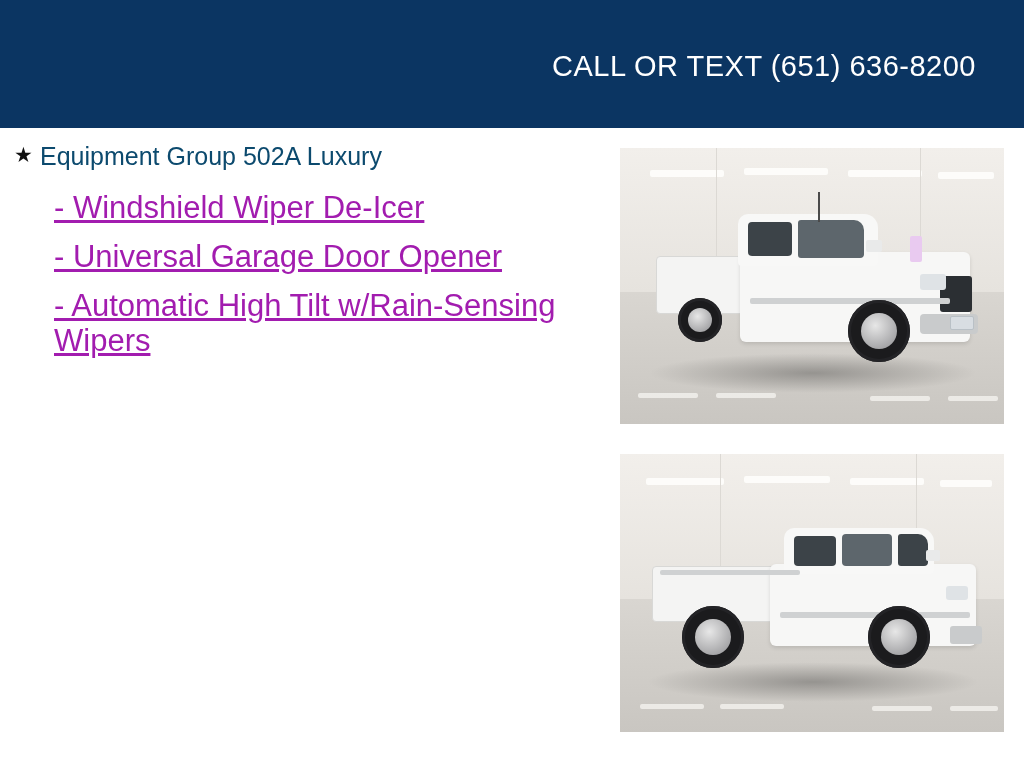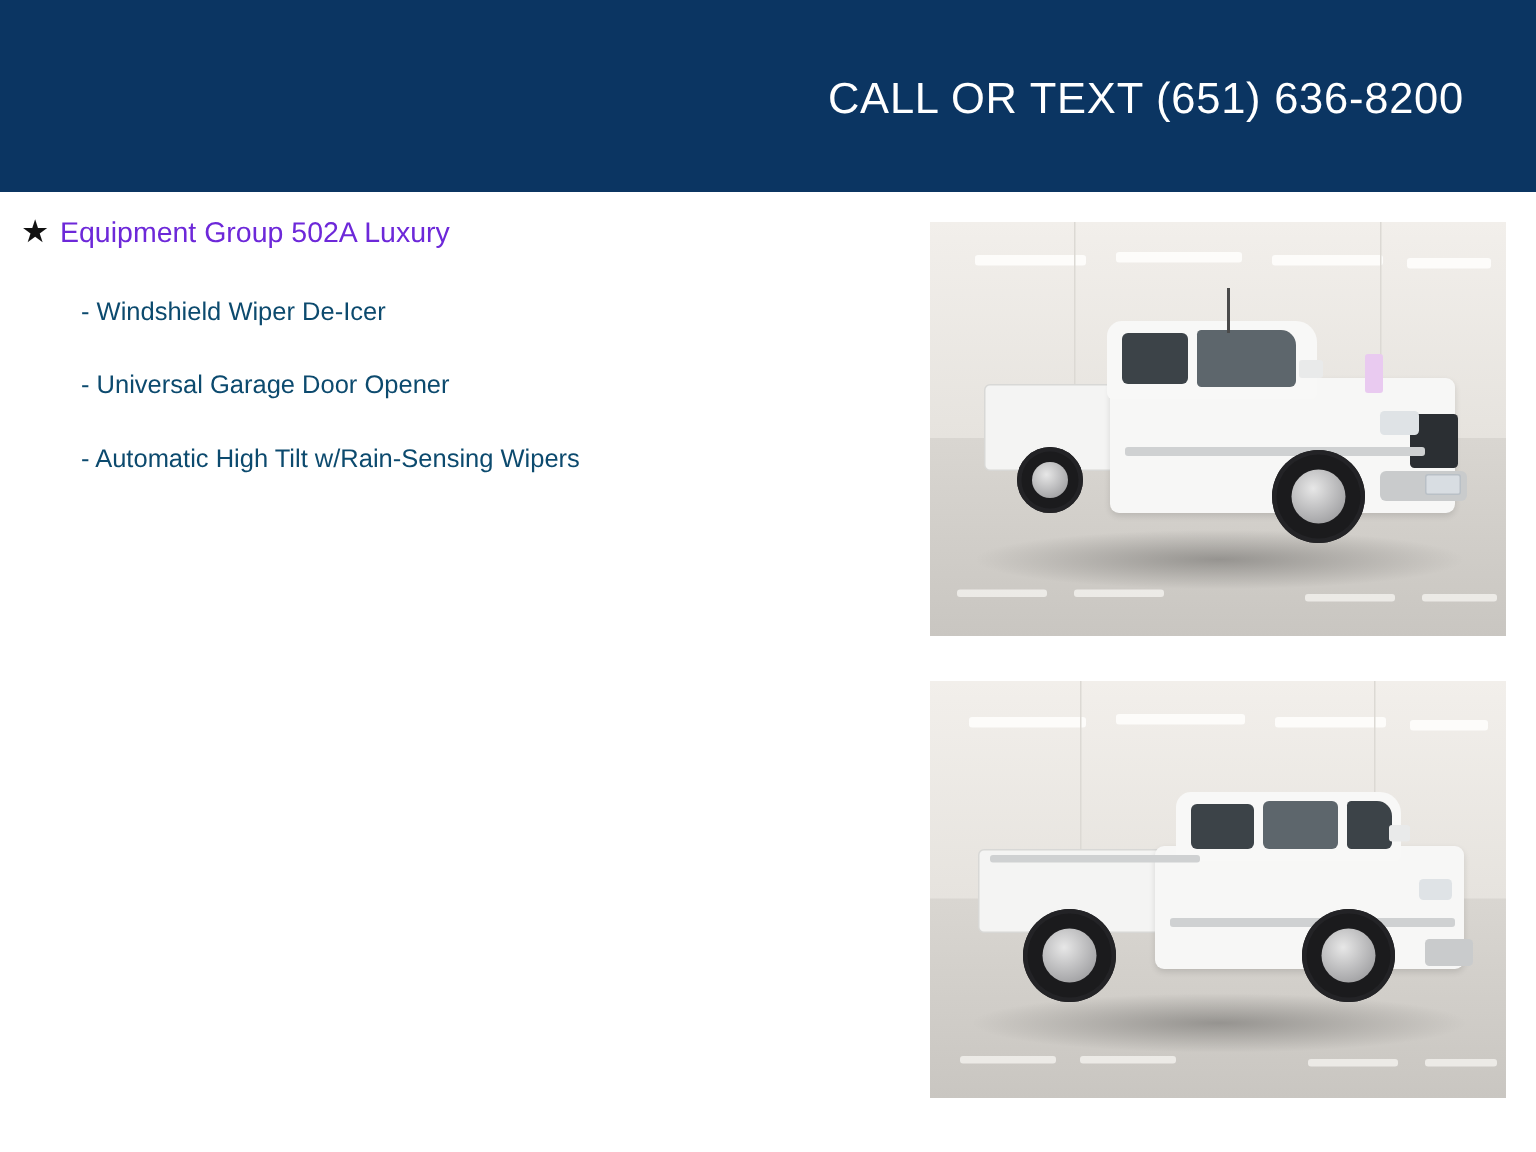--- a/index.html
+++ b/index.html
@@ -51,31 +51,32 @@
   }
   .star-icon {
     width: 26px;
     font-size: 21px;
     line-height: 30px;
     color: #111111;
     flex: 0 0 26px;
     text-align: left;
   }
   .feature-head-text {
-    font-size: 19px;
+    font-size: 25px;
     line-height: 32px;
-    color: #6d28d9;
+    color: #0c4a6e;
   }
   .feature-item {
-    font-size: 17px;
+    font-size: 31px;
     line-height: 35px;
-    color: #0c4a6e;
+    color: #a21caf;
     padding-left: 40px;
     margin-bottom: 14px;
     max-width: 560px;
+    text-decoration: underline;
   }
   
   .photo {
     position: absolute;
     left: 620px;
     width: 384px;
     background: #e9e6e1;
     overflow: hidden;
   }
   .photo-1 { top: 148px; height: 276px; }

